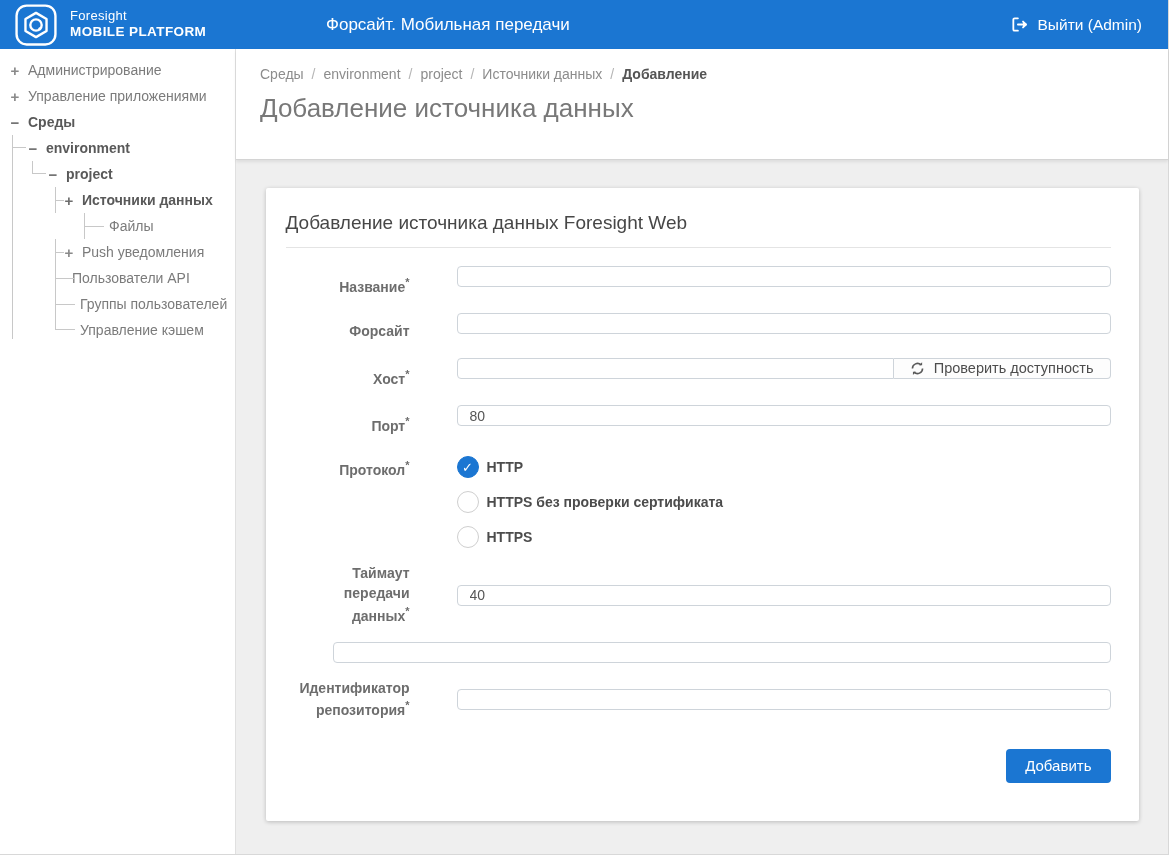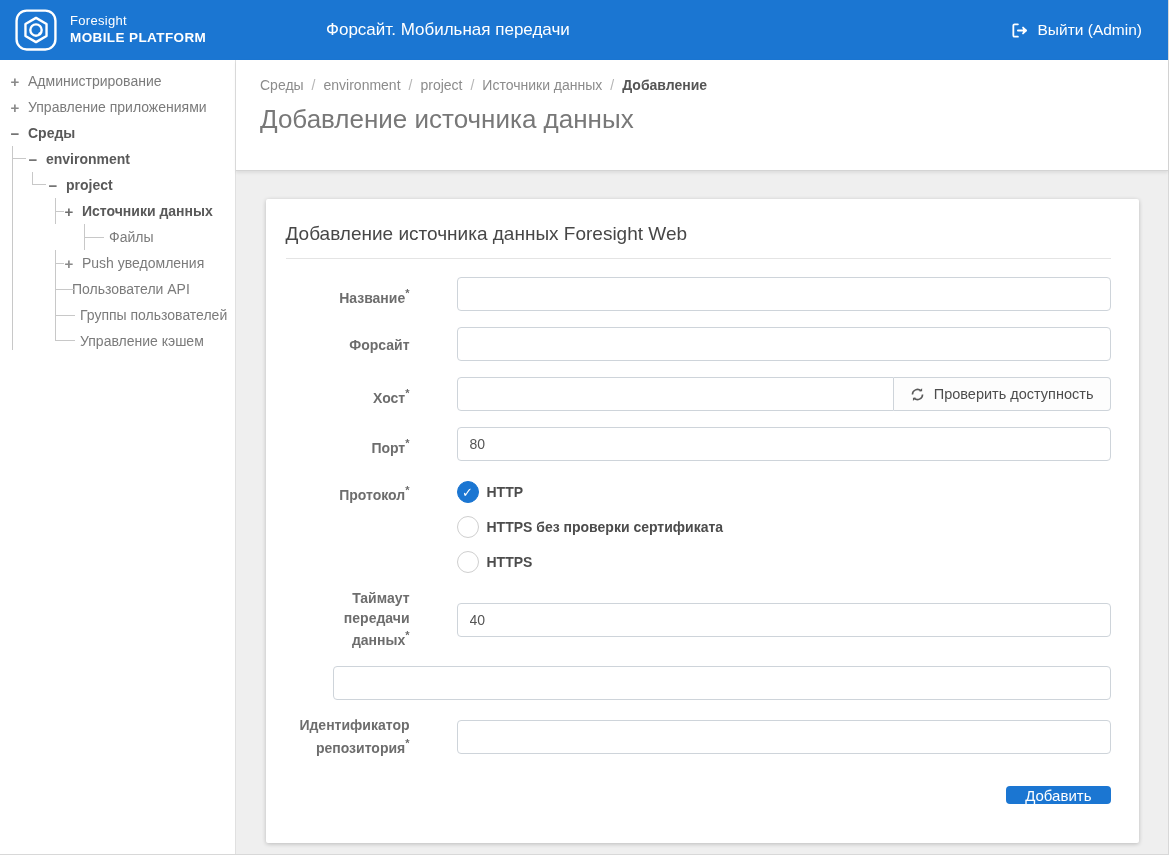--- a/index.html
+++ b/index.html
@@ -1,21 +1,21 @@
 <!DOCTYPE html>
 <html><head>
 <meta charset="utf-8">
 <style>
   * { margin:0; padding:0; box-sizing:border-box; }
   html,body { width:1169px; height:855px; overflow:hidden; }
   body { font-family:"Liberation Sans","DejaVu Sans",sans-serif; background:#fff; }
   .app { width:1169px; height:855px; display:flex; flex-direction:column; border-right:1px solid #d8d8d8; border-bottom:1px solid #d8d8d8; }
 
   
-  .header { height:60px; background:#1b76d2; color:#fff; display:flex; align-items:center; padding:0 26px 0 14px; position:relative; flex:0 0 auto; }
+  .header { height:49px; background:#1b76d2; color:#fff; display:flex; align-items:center; padding:0 26px 0 14px; position:relative; flex:0 0 auto; }
   .brand { display:flex; align-items:center; gap:12px; cursor:pointer; }
   .brand-text { display:flex; flex-direction:column; line-height:1.25; }
   .brand-line1 { font-size:13px; font-weight:400; letter-spacing:.3px; }
   .brand-line2 { font-size:13.5px; font-weight:700; letter-spacing:.4px; }
   .header-title { position:absolute; left:326px; top:50%; transform:translateY(-50%); font-size:17px; font-weight:400; }
   .logout { margin-left:auto; display:flex; align-items:center; gap:10px; font-size:15.5px; cursor:pointer; }
 
   
   .main-wrap { flex:1; display:flex; min-height:0; }
   .sidebar { width:236px; flex:0 0 236px; background:#fff; border-right:1px solid #e0e0e0; position:relative; padding-top:8px; overflow:hidden; }
@@ -45,35 +45,35 @@
   .card { width:873px; margin:28px auto 0; background:#fff; border-radius:2px; box-shadow:0 1px 4px rgba(0,0,0,.22); padding:16px 28px 38px 20px; }
   .card-title { font-size:19px; font-weight:400; color:#474747; padding:8px 0 13px 0; border-bottom:1px solid #e4e4e4; }
   .form { margin-top:18px; }
   .frow { display:flex; margin-bottom:16px; }
   .frow.center { align-items:center; }
   .flabel { width:124px; flex:0 0 124px; text-align:right; font-size:14px; font-weight:700; color:#6d6d6d; padding-top:9px; line-height:1.4; }
   .frow.center .flabel, .frow.top .flabel { padding-top:0; }
   .frow.top .flabel { padding-top:6px; }
   .flabel sup { font-size:11px; }
   .fcontrol { flex:1; margin-left:18px; min-width:0;padding-left:29px; }
-  .tinput { width:100%; height:34px; border:1px solid #ced4da; border-radius:4px; padding:0 12px; font-size:14px; color:#555; font-family:inherit; background:#fff; outline:none; }
+  .tinput { width:100%; height:21px; border:1px solid #ced4da; border-radius:4px; padding:0 12px; font-size:14px; color:#555; font-family:inherit; background:#fff; outline:none; }
   .igroup { display:flex; }
   .igroup .tinput { border-radius:4px 0 0 4px; }
   .check-btn { display:flex; align-items:center; gap:9px; border:1px solid #ced4da; border-left:none; border-radius:0 4px 4px 0; background:#fdfdfd; color:#4d4d4d; font-size:14.5px; padding:0 16px; cursor:pointer; font-family:inherit; white-space:nowrap; }
   .check-btn svg { color:#5a5a5a; }
 
   .radio-group { padding-top:4px; }
   .radio-row { display:flex; align-items:center; margin-bottom:13px; cursor:pointer; }
   .radio-row:last-child { margin-bottom:0; }
   .radio { width:22px; height:22px; border-radius:50%; border:1px solid #cfcfcf; background:#fff; flex:0 0 22px; display:flex; align-items:center; justify-content:center; }
   .radio.checked { background:#1b76d2; border-color:#1b76d2; color:#fff; font-size:13px; font-weight:700; }
   .radio-label { margin-left:8px; font-size:14px; font-weight:700; color:#4c4c4c; }
 
   .actions { margin-top:28px; text-align:right; }
-  .btn-primary { background:#1b76d2; color:#fff; border:none; border-radius:4px; height:18px; padding:0 19px; font-size:15px; font-family:inherit; cursor:pointer; }
+  .btn-primary { background:#1b76d2; color:#fff; border:none; border-radius:4px; height:34px; padding:0 19px; font-size:15px; font-family:inherit; cursor:pointer; }
 </style>
 </head>
 <body>
 
 <div class="app">
 
   <header class="header">
     <div class="brand">
       <span style="display:flex;">
         <svg width="44" height="44" viewBox="0 0 48 48" fill="none" stroke="#fff" stroke-width="2.6" stroke-linejoin="round" stroke-linecap="round">

